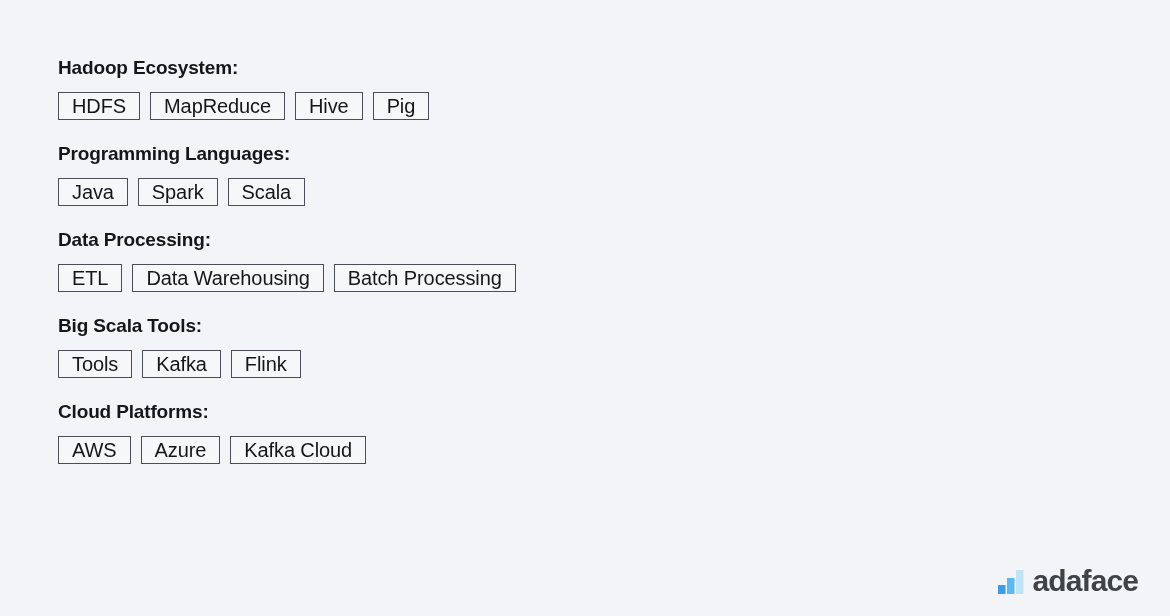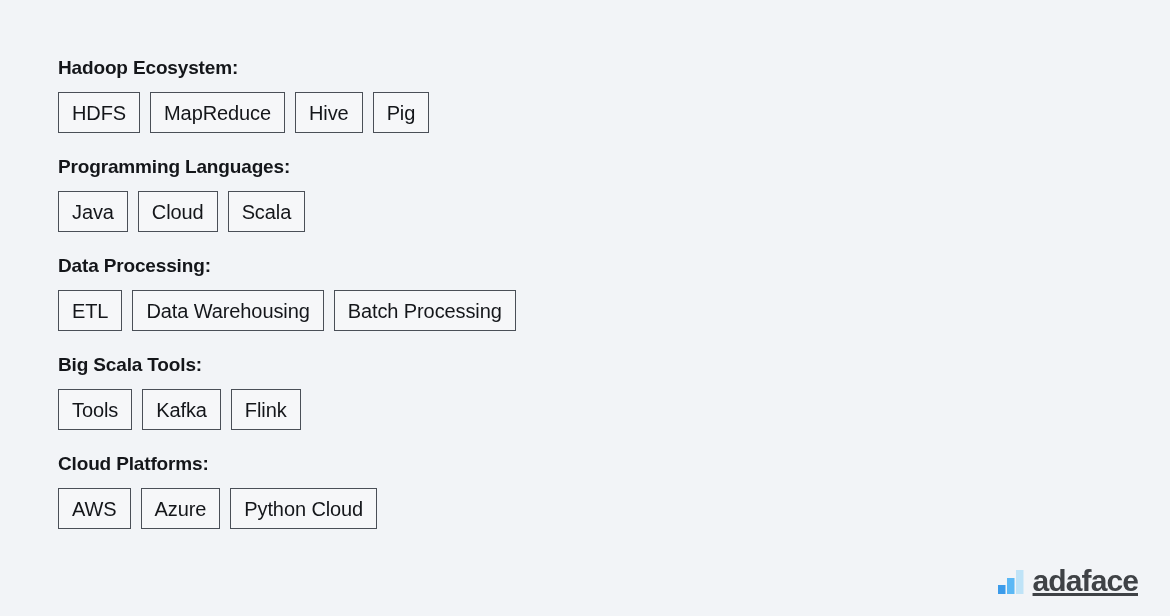--- a/index.html
+++ b/index.html
@@ -45,21 +45,21 @@
     flex-wrap: wrap;
     gap: 10px;
     align-items: flex-start;
   }
 
   .tag {
     display: inline-flex;
     align-items: center;
     justify-content: center;
     box-sizing: border-box;
-    height: 41px;
+    height: 28px;
     padding: 0 13px;
     border: 1.6px solid #4a4f57;
     border-radius: 0;
     background: #f6f7f9;
     color: #14161a;
     font-size: 20px;
     font-weight: 400;
     line-height: 1;
     letter-spacing: -0.1px;
     white-space: nowrap;
@@ -78,41 +78,40 @@
     display: block;
     width: 26px;
     height: 24px;
   }
   .logo-word {
     font-size: 30px;
     font-weight: bold;
     color: #3f4246;
     line-height: 26px;
     letter-spacing: -0.9px;
-    text-decoration: underline;
   }
 </style>
 </head>
 <body style="background: rgb(242, 244, 247);">
 
 <main id="skills-panel">
     <section class="skill-section">
       <h2 class="section-heading">Hadoop Ecosystem:</h2>
       <div class="tag-row">
         <span class="tag">HDFS</span>
         <span class="tag">MapReduce</span>
         <span class="tag">Hive</span>
         <span class="tag">Pig</span>
       </div>
     </section>
     <section class="skill-section">
       <h2 class="section-heading">Programming Languages:</h2>
       <div class="tag-row">
         <span class="tag">Java</span>
-        <span class="tag">Cloud</span>
+        <span class="tag">Spark</span>
         <span class="tag">Scala</span>
       </div>
     </section>
     <section class="skill-section">
       <h2 class="section-heading">Data Processing:</h2>
       <div class="tag-row">
         <span class="tag">ETL</span>
         <span class="tag">Data Warehousing</span>
         <span class="tag">Batch Processing</span>
       </div>
@@ -123,21 +122,21 @@
         <span class="tag">Tools</span>
         <span class="tag">Kafka</span>
         <span class="tag">Flink</span>
       </div>
     </section>
     <section class="skill-section">
       <h2 class="section-heading">Cloud Platforms:</h2>
       <div class="tag-row">
         <span class="tag">AWS</span>
         <span class="tag">Azure</span>
-        <span class="tag">Python Cloud</span>
+        <span class="tag">Kafka Cloud</span>
       </div>
     </section>
   </main>
 
 <div id="brand-logo">
   <svg class="logo-mark" viewBox="0 0 26 24" xmlns="http://www.w3.org/2000/svg">
     <rect id="logo-bar-0" x="0" y="15" width="7.5" height="9" fill="#3c9bea"></rect>
     <rect id="logo-bar-1" x="9" y="8" width="7.5" height="16" fill="#5bb8f5"></rect>
     <rect id="logo-bar-2" x="18" y="0" width="7.5" height="24" fill="#bfe3f7"></rect>
   </svg>

